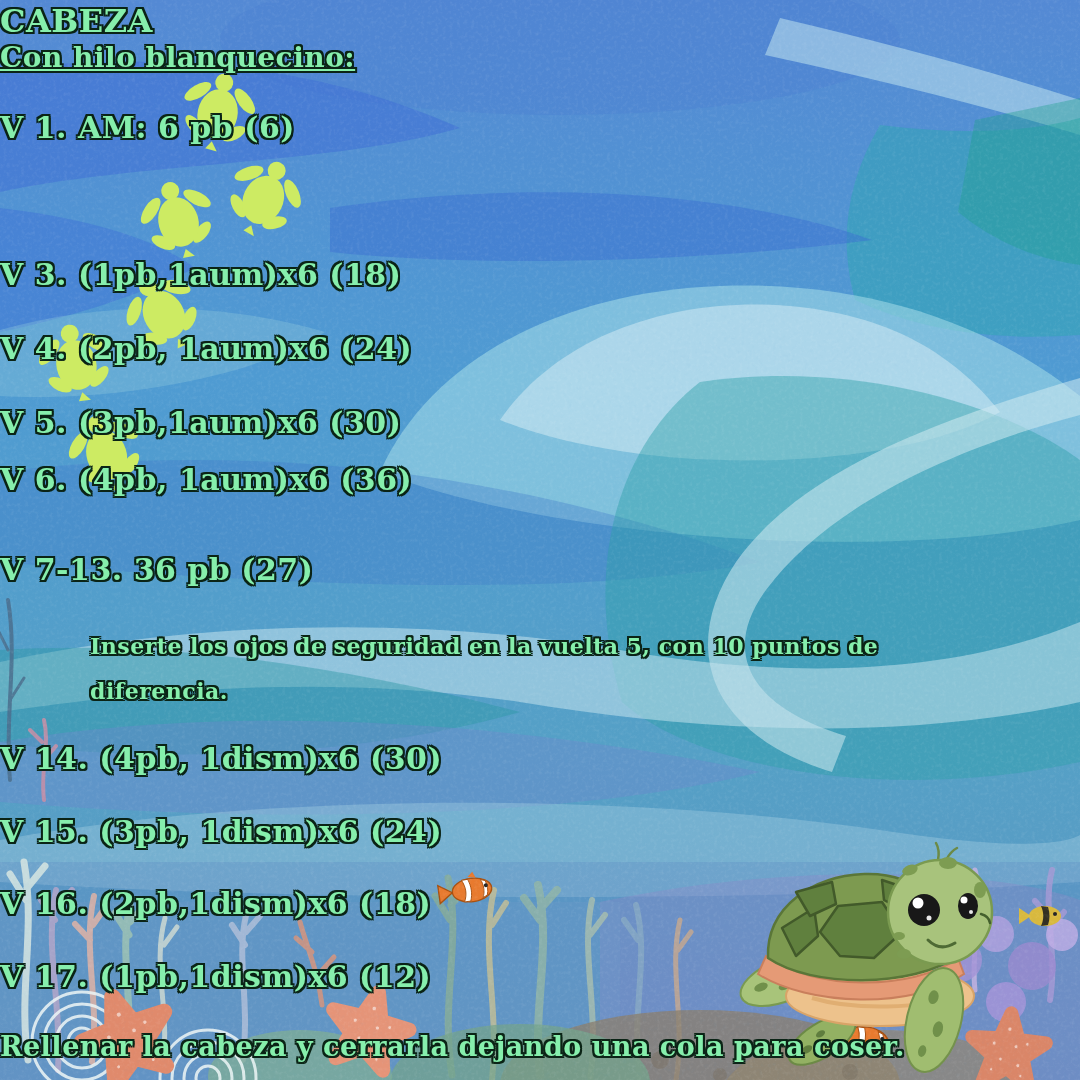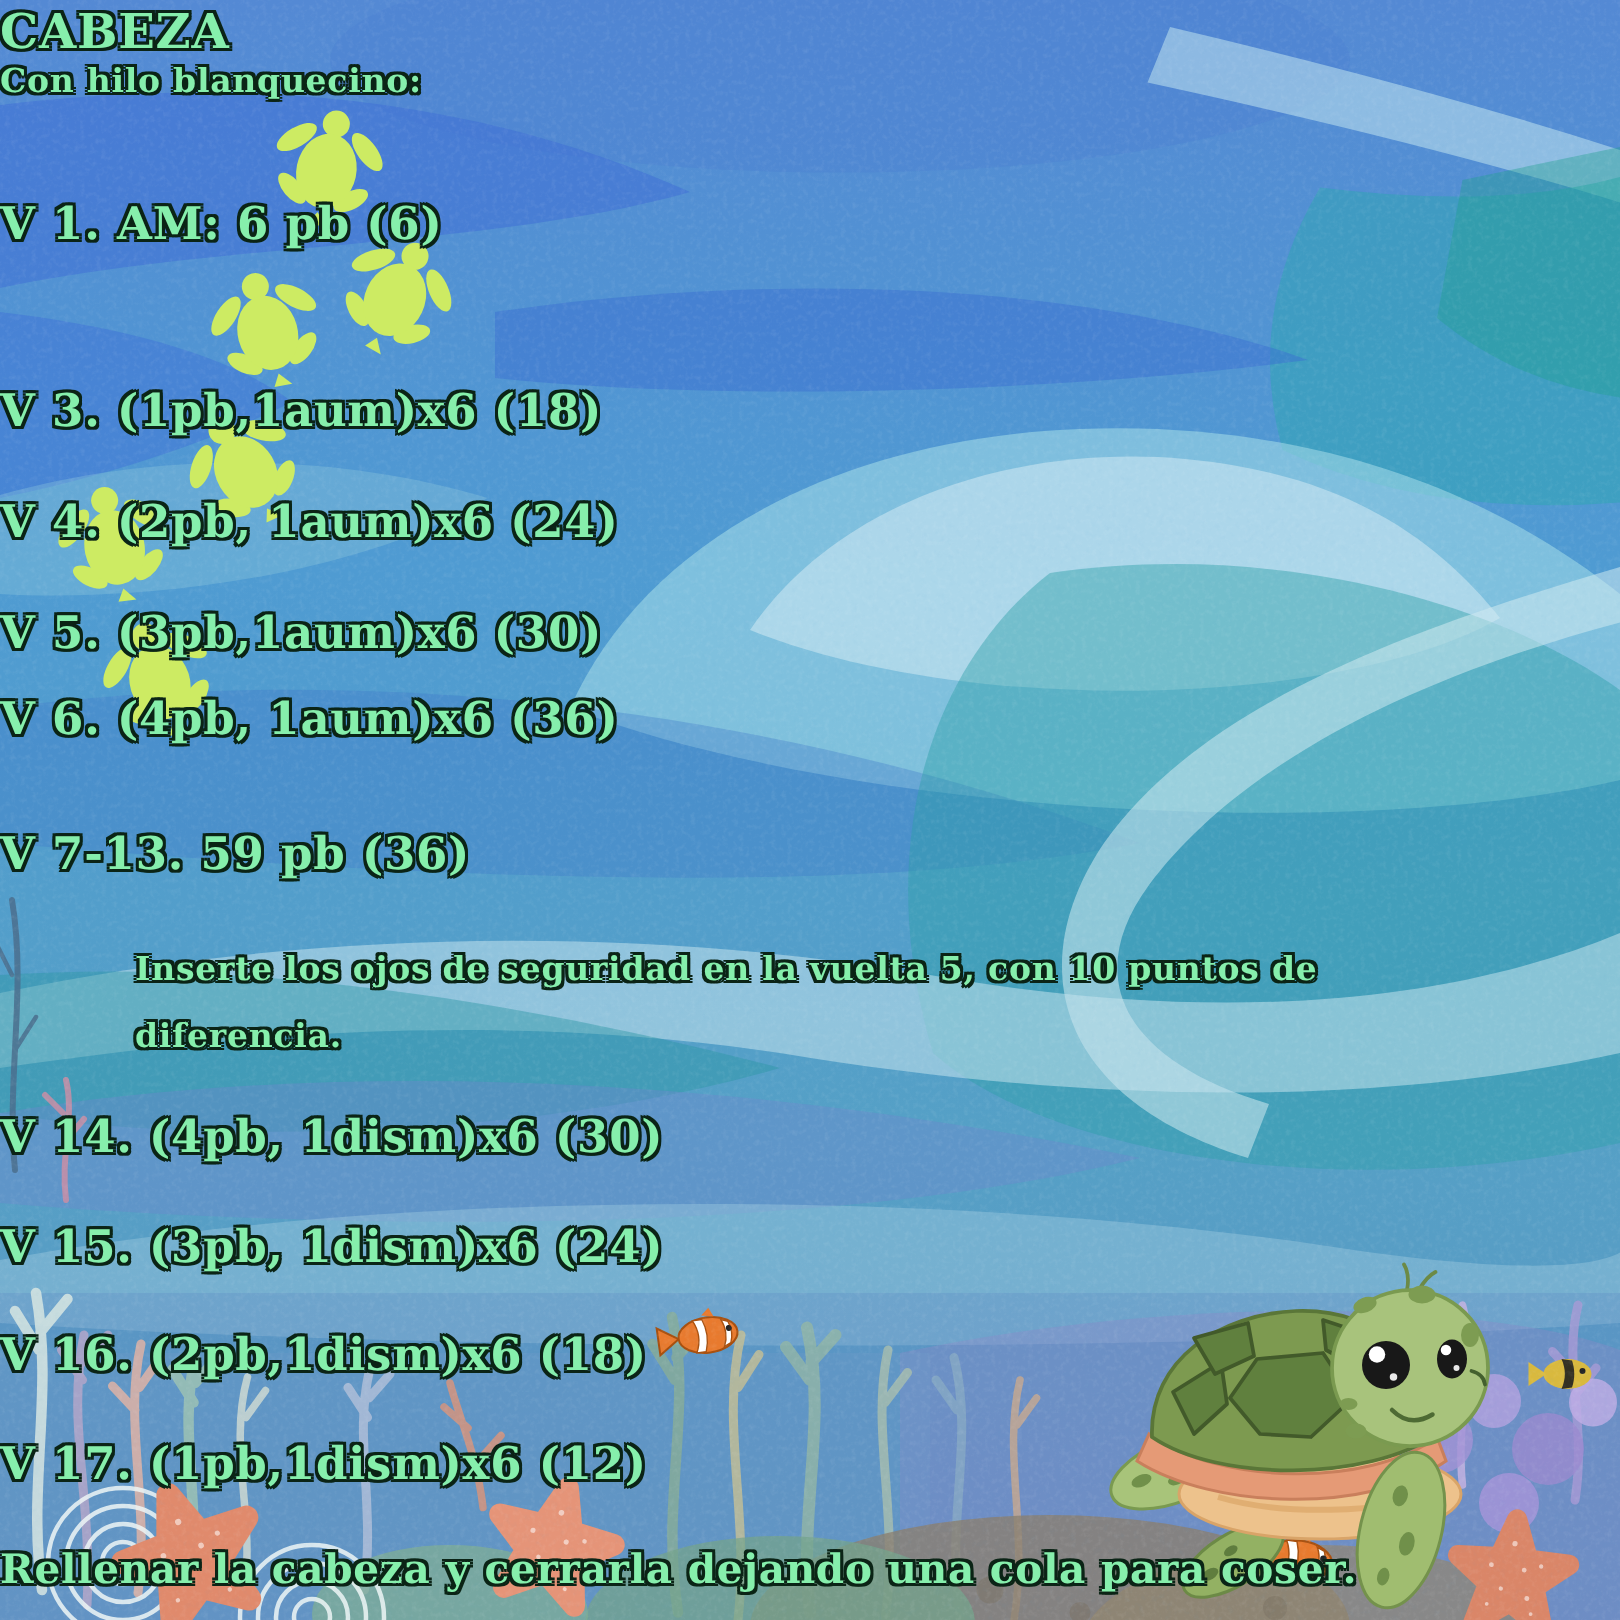--- a/index.html
+++ b/index.html
@@ -16,22 +16,22 @@
     font-weight:700;
     color:#86efac;
     white-space:nowrap;
     letter-spacing:0.5px;
     text-shadow:
       -2px -2px 0 #0b2416, 0 -2px 0 #0b2416, 2px -2px 0 #0b2416,
       -2px  0   0 #0b2416,                    2px  0   0 #0b2416,
       -2px  2px 0 #0b2416, 0  2px 0 #0b2416,  2px  2px 0 #0b2416;
   }
   .t-title{top:2px;font-size:32px;}
-  .t-sub{top:41px;font-size:22px;}
-  .r0{top:110px;margin-top:22px;} .r1{top:184px;} .r2{top:257px;} .r3{top:331px;}
+  .t-sub{top:41px;font-size:28px;text-decoration:underline;}
+  .r0{top:110px;} .r1{top:184px;} .r2{top:257px;} .r3{top:331px;}
   .r4{top:405px;} .r5{top:462px;} .r6{top:552px;}
   .rline{font-size:30px;}
   .t-note{
     top:624px;font-size:22px;line-height:45px;
     white-space:normal;left:90px;width:900px;
   }
   .t-note span{display:block;}
   .d0{top:741px;} .d1{top:814px;} .d2{top:886px;} .d3{top:959px;}
   .t-finish{top:1031px;font-size:27px;}
 </style>
@@ -263,21 +263,21 @@
   </svg>
 
   <div class="line t-title">CABEZA</div>
   <div class="line t-sub">Con hilo blanquecino:</div>
 
   <div class="line rline r0">V 1. AM: 6 pb (6)</div>
   <div class="line rline r2">V 3. (1pb,1aum)x6 (18)</div>
   <div class="line rline r3">V 4. (2pb, 1aum)x6 (24)</div>
   <div class="line rline r4">V 5. (3pb,1aum)x6 (30)</div>
   <div class="line rline r5">V 6. (4pb, 1aum)x6 (36)</div>
-  <div class="line rline r6">V 7-13. 59 pb (36)</div>
+  <div class="line rline r6">V 7-13. 36 pb (27)</div>
 
   <div class="line t-note">
     <span>Inserte los ojos de seguridad en la vuelta 5, con 10 puntos de</span>
     <span>diferencia.</span>
   </div>
 
   <div class="line rline d0">V 14. (4pb, 1dism)x6 (30)</div>
   <div class="line rline d1">V 15. (3pb, 1dism)x6 (24)</div>
   <div class="line rline d2">V 16. (2pb,1dism)x6 (18)</div>
   <div class="line rline d3">V 17. (1pb,1dism)x6 (12)</div>

